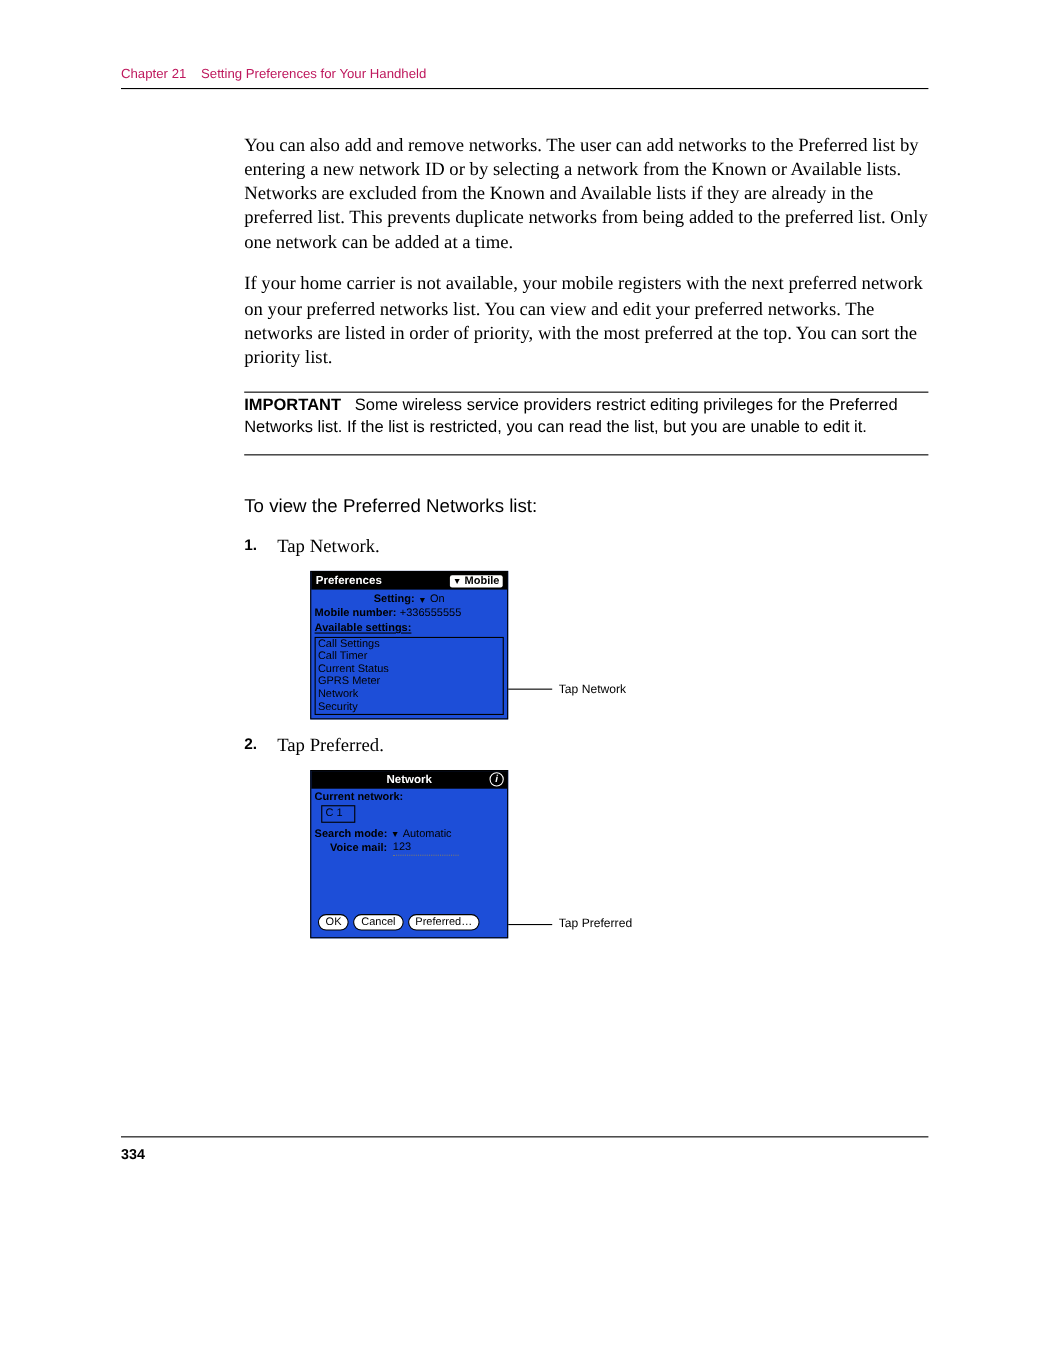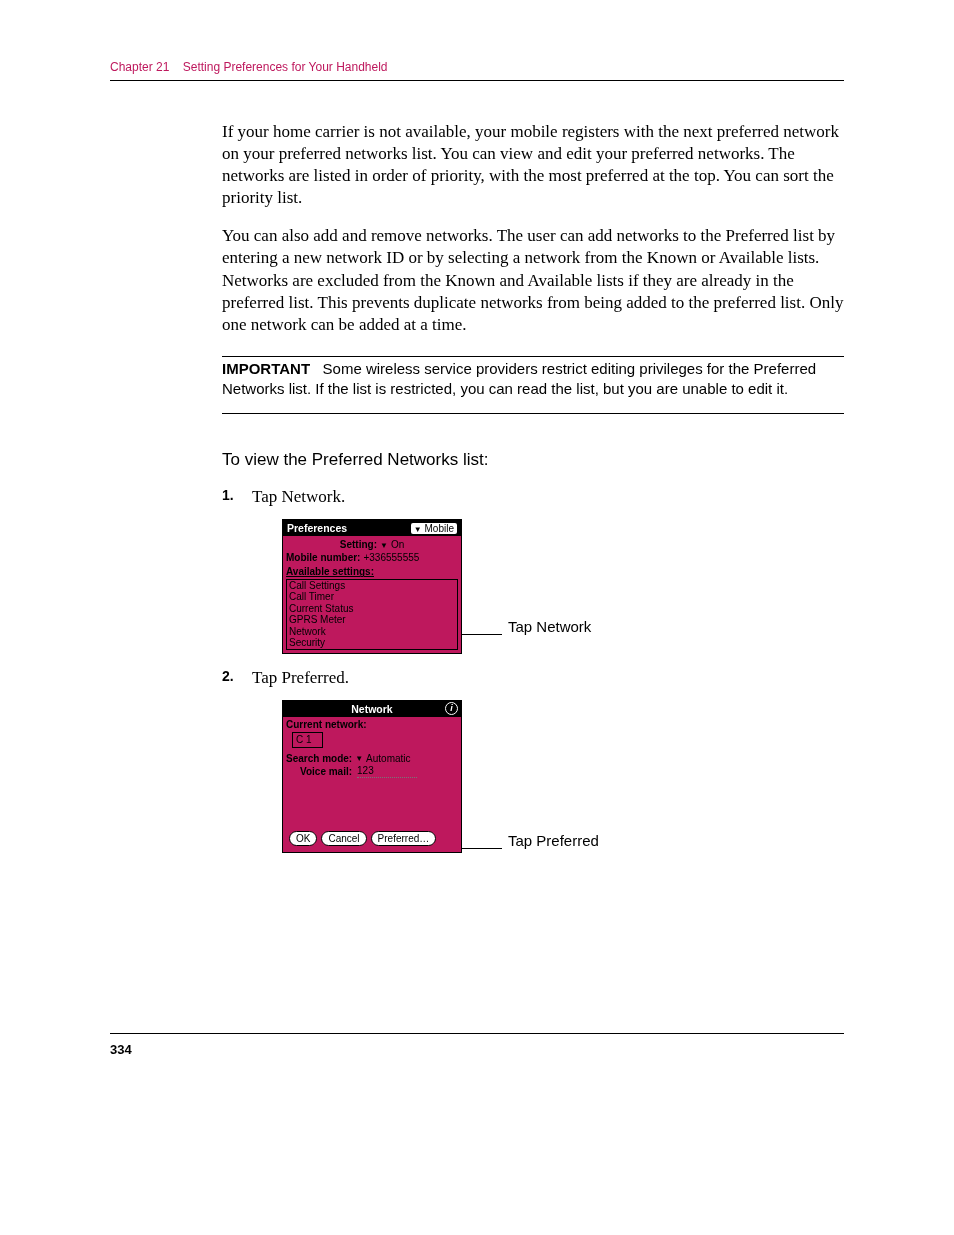--- a/index.html
+++ b/index.html
@@ -83,38 +83,38 @@
     align-items: center;
     gap: 0;
     margin: 12px 0 12px 30px;
   }
   .palm-screen {
     width: 178px;
     border: 1px solid #000;
     font-family: Arial, Helvetica, sans-serif;
     font-size: 10px;
     line-height: 1.15;
-    background: #be185d;
+    background: #1d4ed8;
   }
   .palm-title {
     background: #000;
     color: #fff;
     font-weight: bold;
     padding: 2px 4px;
     display: flex;
     justify-content: space-between;
     align-items: center;
     font-size: 10.5px;
   }
   .palm-title .right-drop {
     background: #fff;
     color: #000;
     padding: 0 3px;
     border-radius: 2px;
-    font-weight: normal;
+    font-weight: bold;
     font-size: 10px;
   }
   .palm-body { padding: 2px 3px 3px 3px; }
   .kv-row { display:flex; align-items:center; gap:3px; margin:1px 0; }
   .kv-label { font-weight: bold; }
   .drop-arrow { font-size:8px; display:inline-block; }
   .sect-label {
     font-weight: bold;
     text-decoration: underline;
     margin-top: 3px;
@@ -122,23 +122,23 @@
   }
   .list-box {
     border: 1px solid #000;
     margin-top: 1px;
     padding: 0 2px;
     font-size: 10px;
   }
   .list-box div { line-height: 1.15; }
   .callout {
     display:flex;
-    align-items:flex-end;
-    font-family: Arial, Helvetica, sans-serif;
-    font-size: 15px;
+    align-items:center;
+    font-family: Arial, Helvetica, sans-serif;
+    font-size: 11px;
   }
   .callout .line {
     width: 40px;
     height: 1px;
     background:#000;
     margin: 0 6px 0 0;
   }
   
   .palm-title.center {
     justify-content: center;
@@ -199,22 +199,22 @@
 
 <div class="page">
 
   <div class="running-head">
     <span>Chapter 21</span>&nbsp;&nbsp;&nbsp;
     <span>Setting Preferences for Your Handheld</span>
   </div>
 
 
   <div class="body-text">
+    <p>You can also add and remove networks. The user can add networks to the Preferred list by entering a new network ID or by selecting a network from the Known or Available lists. Networks are excluded from the Known and Available lists if they are already in the preferred list. This prevents duplicate networks from being added to the preferred list. Only one network can be added at a time.</p>
     <p>If your home carrier is not available, your mobile registers with the next preferred network on your preferred networks list. You can view and edit your preferred networks. The networks are listed in order of priority, with the most preferred at the top. You can sort the priority list.</p>
-    <p>You can also add and remove networks. The user can add networks to the Preferred list by entering a new network ID or by selecting a network from the Known or Available lists. Networks are excluded from the Known and Available lists if they are already in the preferred list. This prevents duplicate networks from being added to the preferred list. Only one network can be added at a time.</p>
   </div>
 
   <div class="important-block">
     <span class="important-label">IMPORTANT</span>&nbsp;&nbsp;
     <span>Some wireless service providers restrict editing privileges for the Preferred Networks list. If the list is restricted, you can read the list, but you are unable to edit it.</span>
   </div>
 
   <div class="procedure-title">To view the Preferred Networks list:</div>
 
   <ol class="steps">

